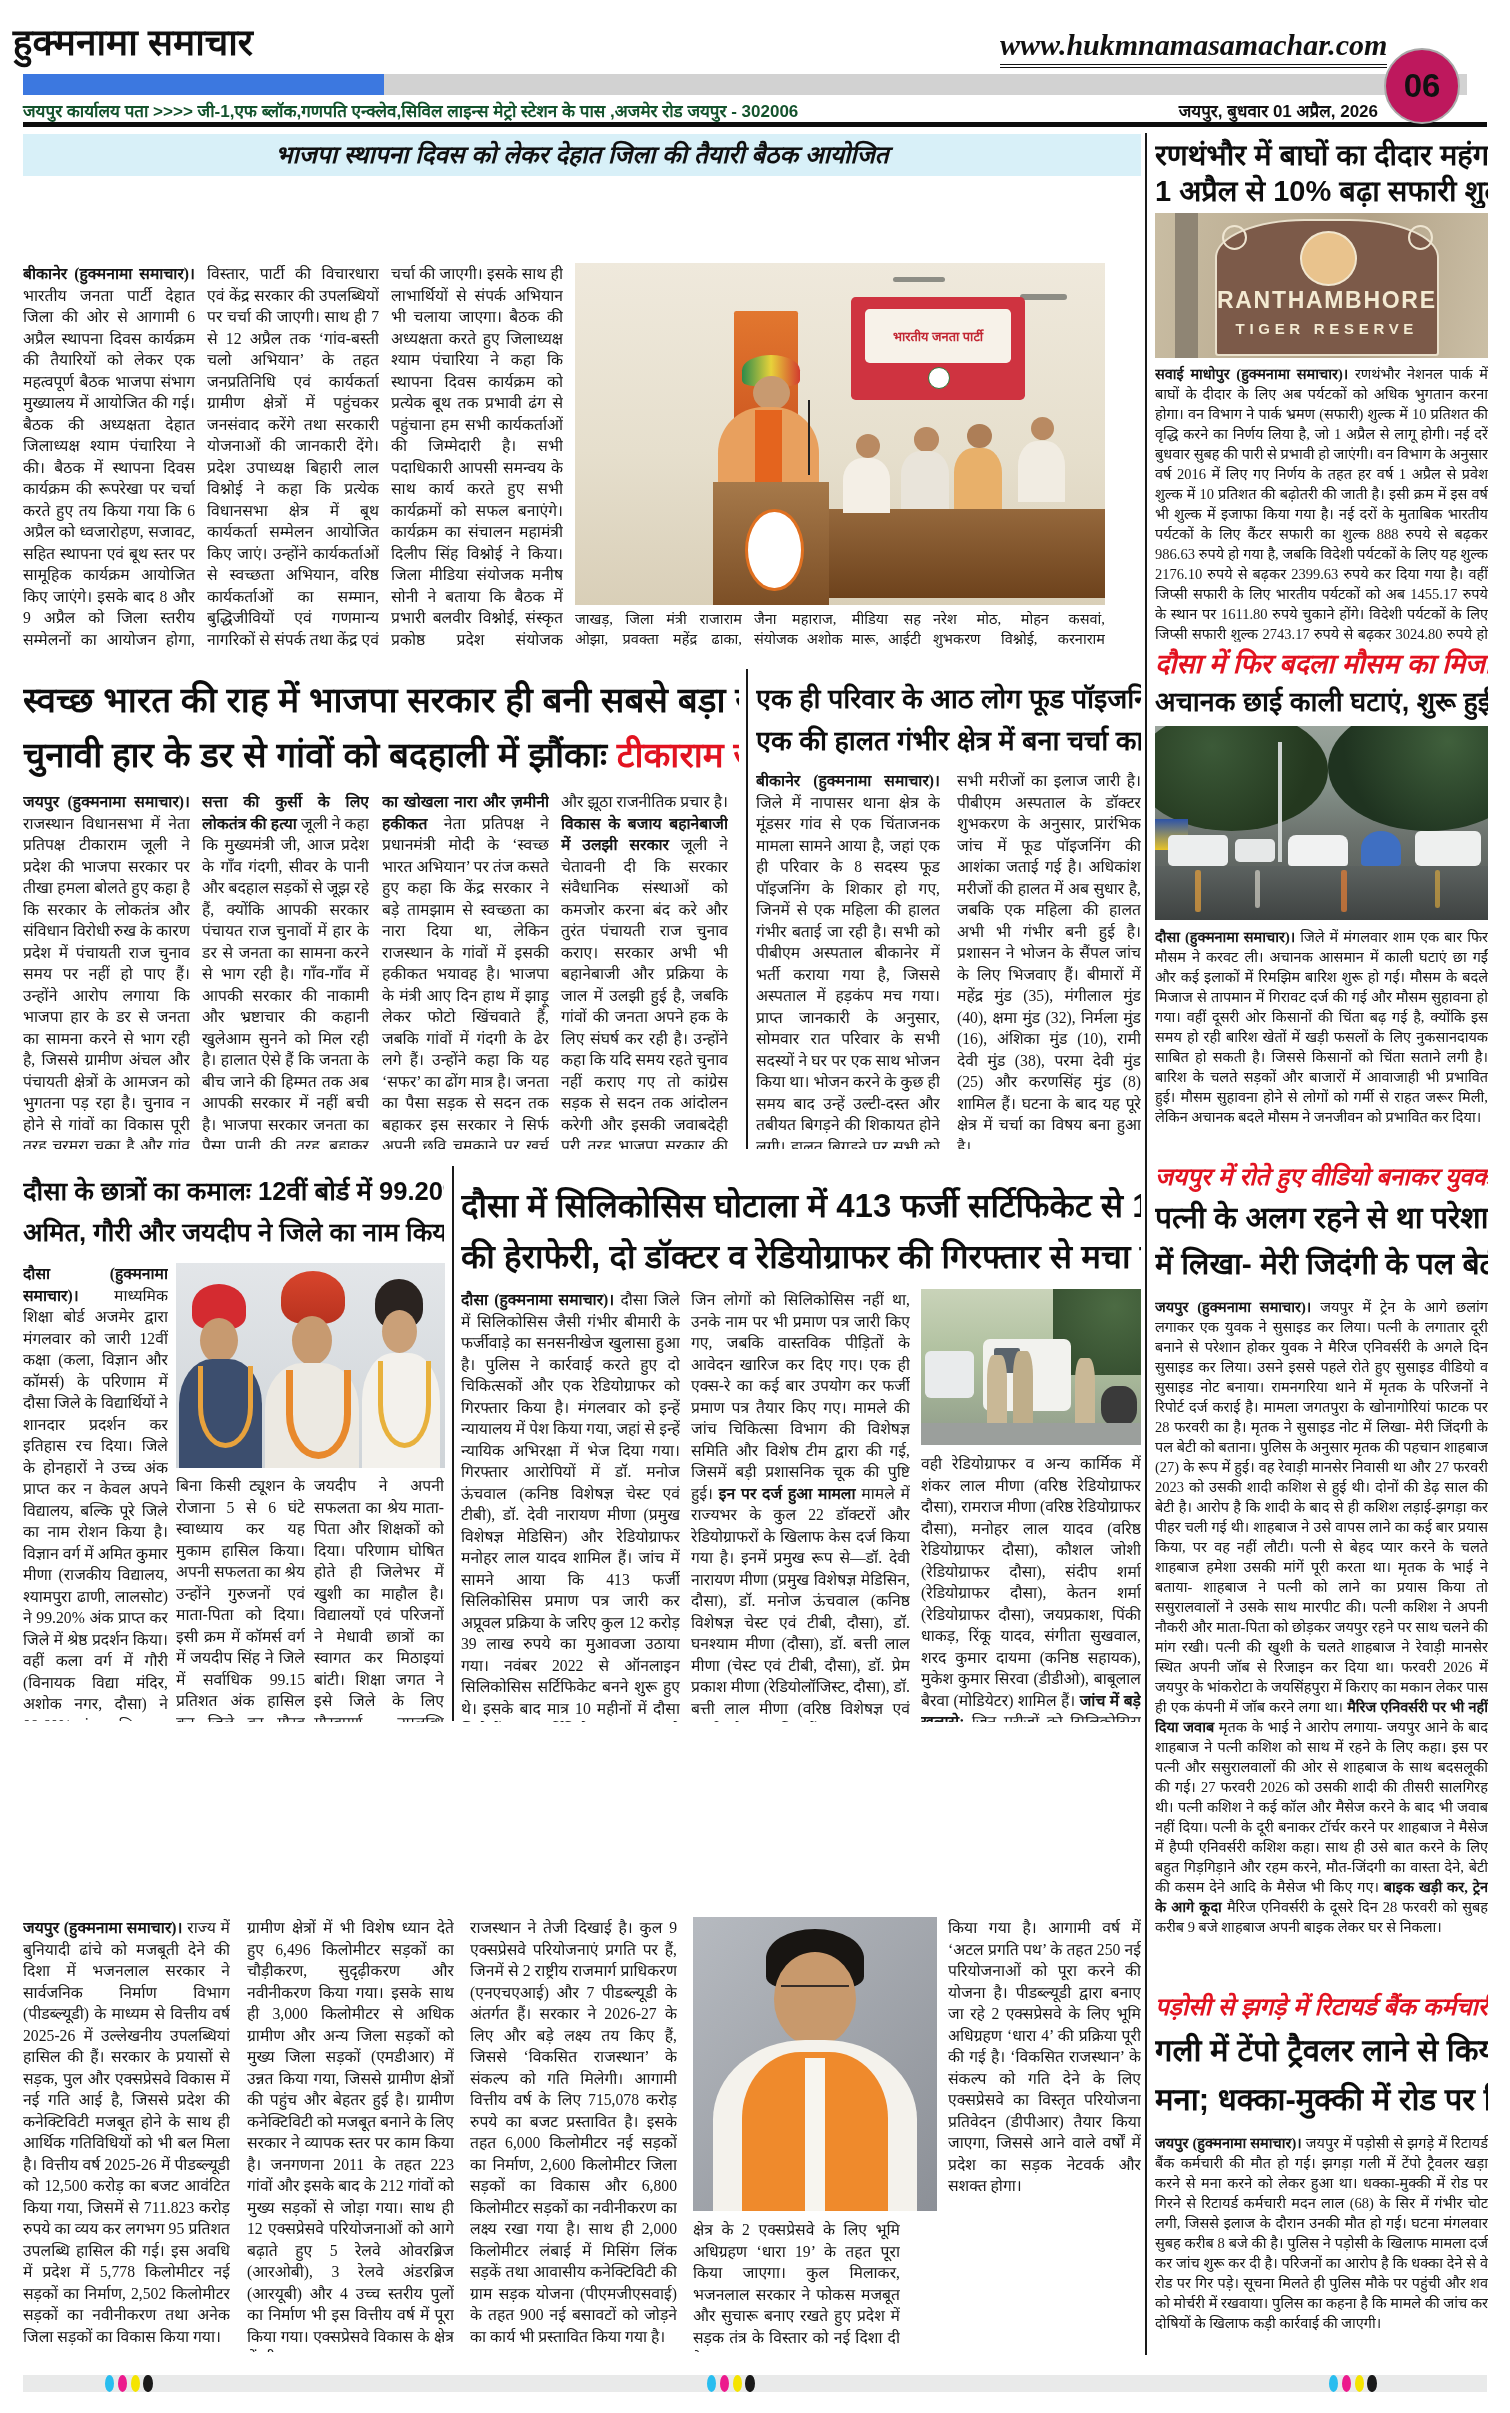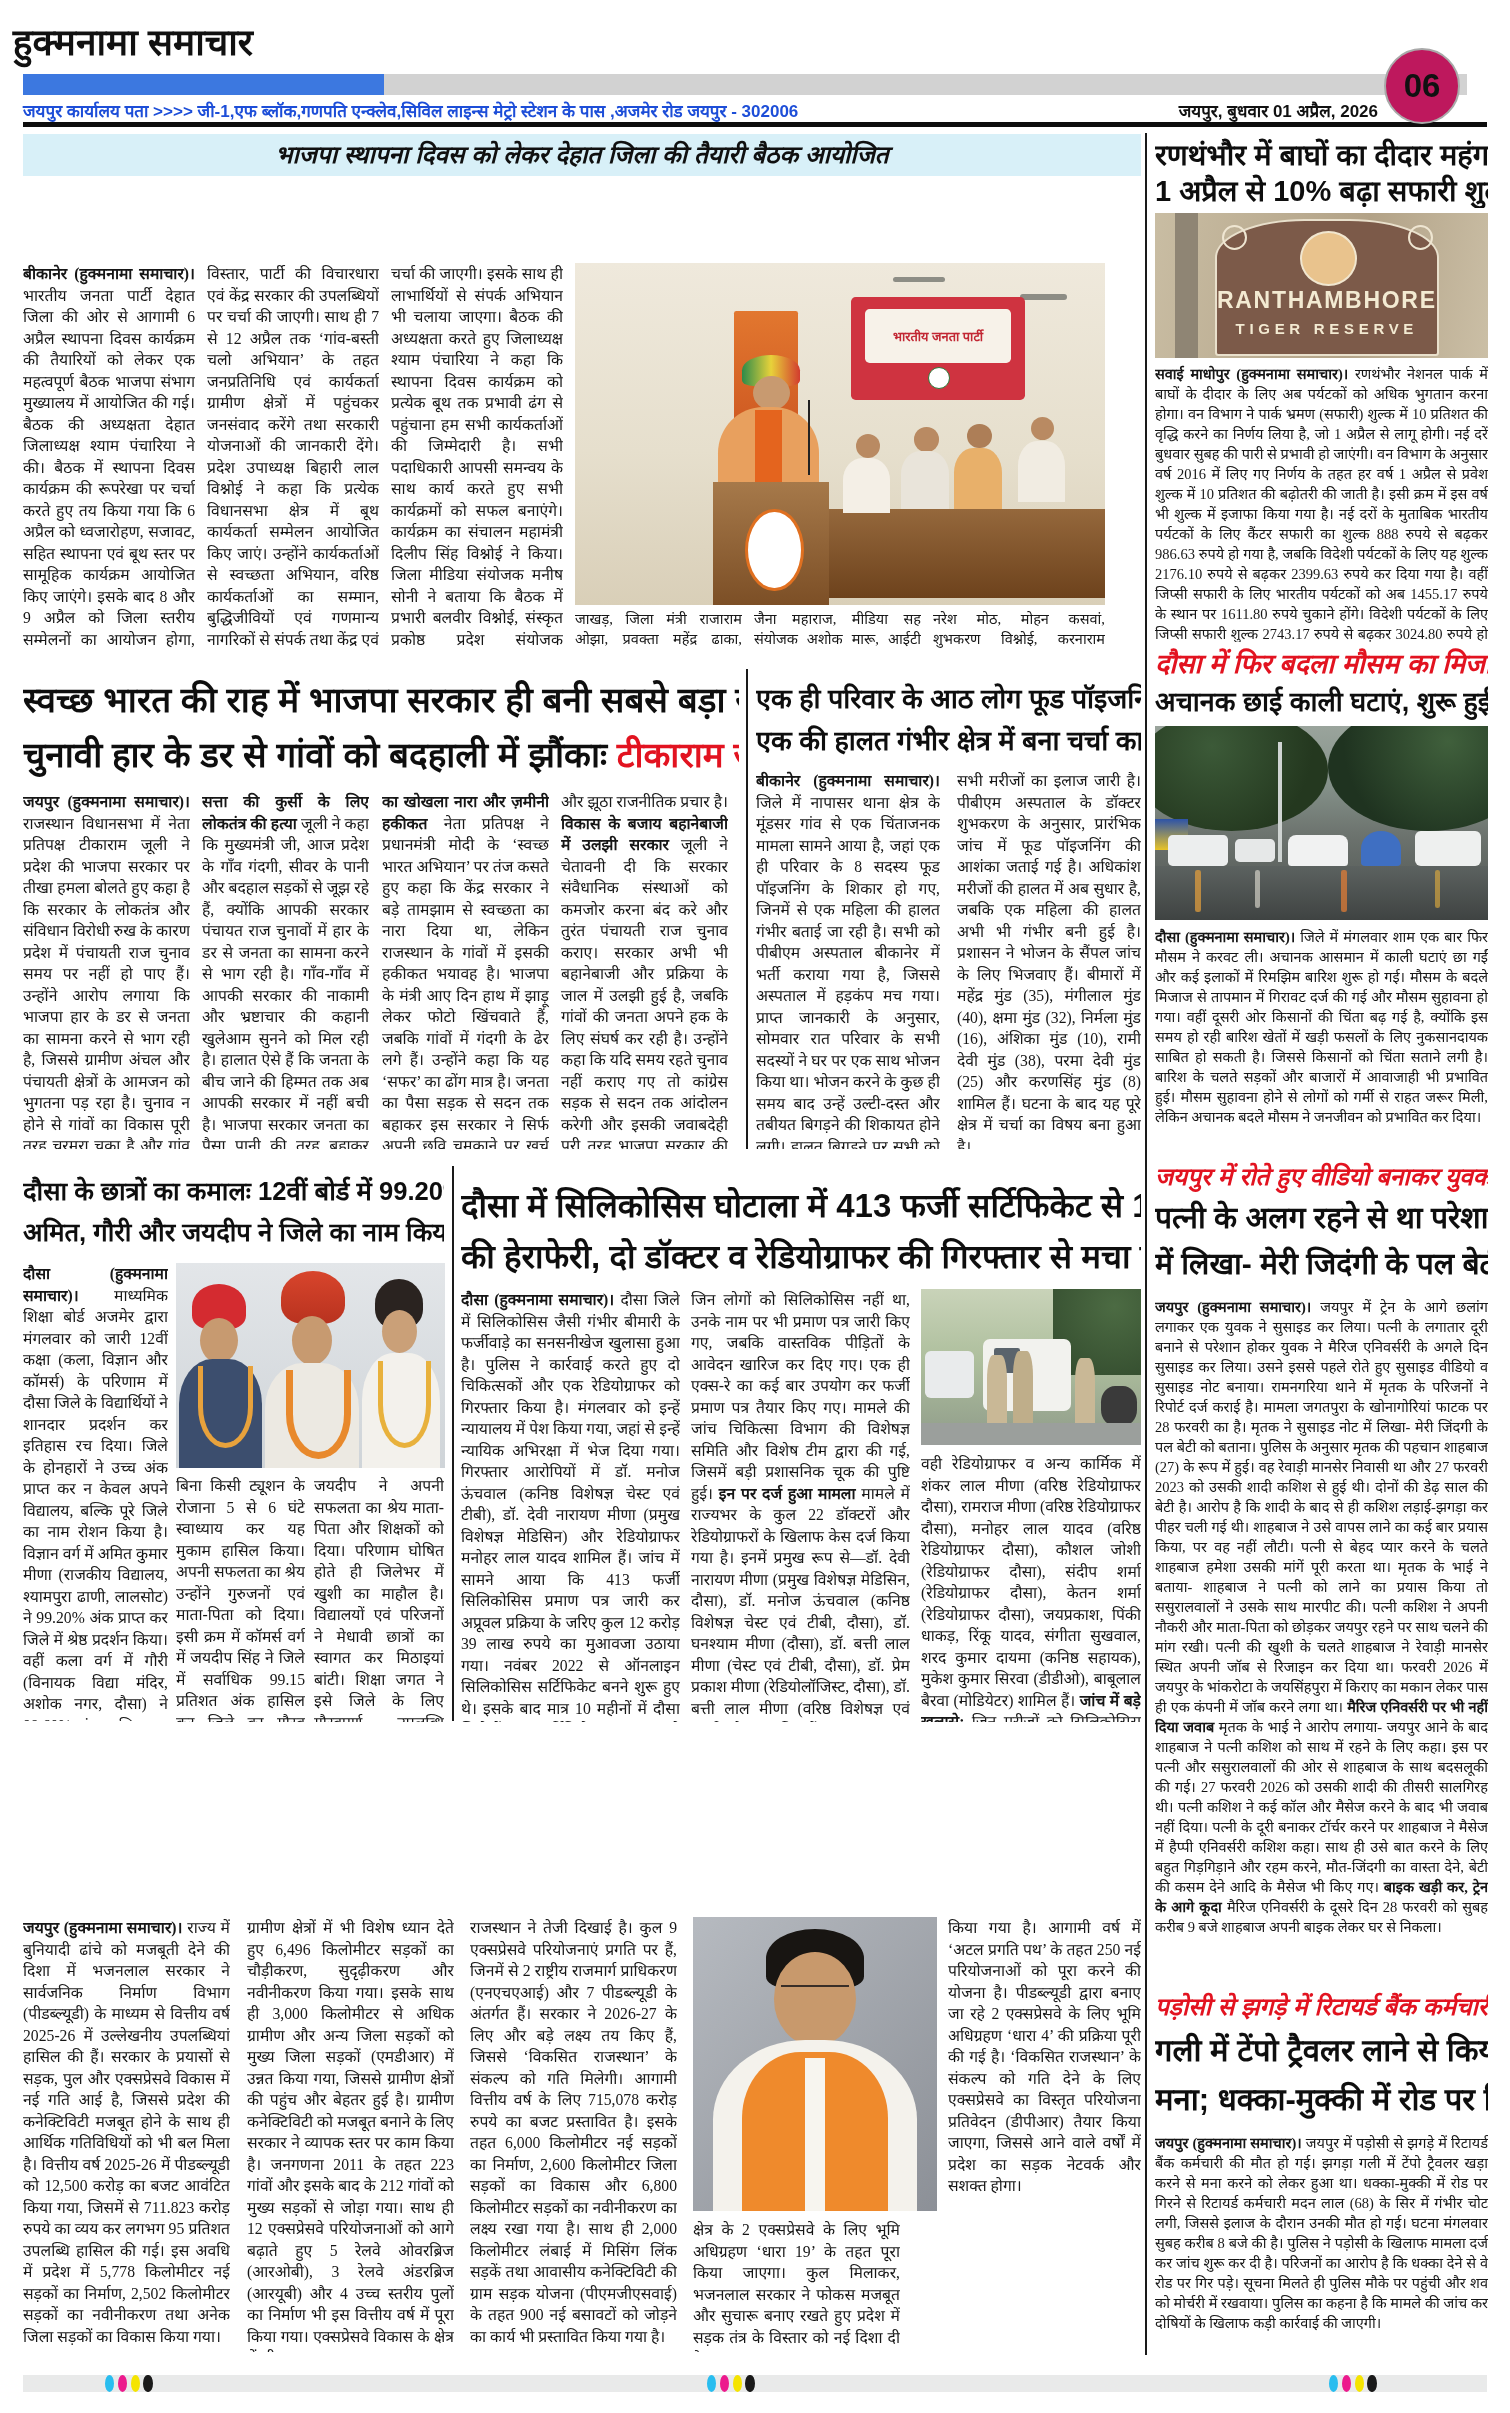--- a/index.html
+++ b/index.html
@@ -23,26 +23,27 @@
   
   .cmyk{position:absolute;display:flex;gap:3.5px;}
   .cmyk div{width:9.3px;height:17.4px;border-radius:50%;}
 </style>
 </head>
 <body>
 
 <div class="page">
 
   <div class="abs" style="left:12.8px;top:15px;font-family:'Liberation Sans',sans-serif;font-weight:800;font-size:37px;color:#111;">हुक्मनामा समाचार</div>
+  <div class="abs" style="left:1000px;top:28px;font-family:'Liberation Serif',serif;font-style:italic;font-weight:bold;font-size:30px;color:#111;border-bottom:4.1px double #111;padding-bottom:2.3px;">www.hukmnamasamachar.com</div>
   <div class="abs circ" style="left:1384px;top:48px;width:72px;height:72px;border:2.3px solid #a9a9a9;background:#be185d;z-index:3;display:flex;align-items:center;justify-content:center;">
     <span style="font-family:'Liberation Sans',sans-serif;font-weight:800;font-size:33px;color:#111;">06</span>
   </div>
   <div class="abs" style="left:23px;top:74px;width:361px;height:21px;background:#3c78e0;"></div>
   <div class="abs" style="left:384px;top:74px;width:1083px;height:21px;background:#d2d2d2;"></div>
-  <div class="abs" style="left:23px;top:99px;font-family:'Liberation Sans',sans-serif;font-weight:700;font-size:17px;color:#1d4ed8;">जयपुर कार्यालय पता &gt;&gt;&gt;&gt; जी-1,एफ ब्लॉक,गणपति एन्क्लेव,सिविल लाइन्स मेट्रो स्टेशन के पास ,अजमेर रोड जयपुर - 302006</div>
+  <div class="abs" style="left:23px;top:99px;font-family:'Liberation Sans',sans-serif;font-weight:700;font-size:17px;color:#14532d;">जयपुर कार्यालय पता &gt;&gt;&gt;&gt; जी-1,एफ ब्लॉक,गणपति एन्क्लेव,सिविल लाइन्स मेट्रो स्टेशन के पास ,अजमेर रोड जयपुर - 302006</div>
   <div class="abs" style="left:1157px;top:99px;width:221px;text-align:right;font-family:'Liberation Sans',sans-serif;font-weight:700;font-size:17px;color:#111;">जयपुर, बुधवार 01 अप्रैल, 2026</div>
   <div class="rule" style="left:23px;top:122px;width:1464px;height:4.7px;"></div>
 
   <div class="vline" style="left:1145px;top:133px;height:2222px;"></div>
 
   <div class="abs kick" style="left:23px;top:134px;width:1118px;height:42px;background:#d8f0f8;font-family:'Liberation Sans',sans-serif;font-weight:800;font-size:24.4px;line-height:42px;text-align:center;color:#101010;overflow:hidden;white-space:nowrap;">भाजपा स्थापना दिवस को लेकर देहात जिला की तैयारी बैठक आयोजित</div>
   <div class="bd" style="left:23px;top:263px;width:172px;height:386px;">
     <b>बीकानेर (हुक्मनामा समाचार)। </b><span>भारतीय जनता पार्टी देहात जिला की ओर से आगामी 6 अप्रैल स्थापना दिवस कार्यक्रम की तैयारियों को लेकर एक महत्वपूर्ण बैठक भाजपा संभाग मुख्यालय में आयोजित की गई। बैठक की अध्यक्षता देहात जिलाध्यक्ष श्याम पंचारिया ने की। बैठक में स्थापना दिवस कार्यक्रम की रूपरेखा पर चर्चा करते हुए तय किया गया कि 6 अप्रैल को ध्वजारोहण, सजावट, सहित स्थापना एवं बूथ स्तर पर सामूहिक कार्यक्रम आयोजित किए जाएंगे। इसके बाद 8 और 9 अप्रैल को जिला स्तरीय सम्मेलनों का आयोजन होगा, जिनमें संगठन</span>
   </div>
   <div class="bd" style="left:207px;top:263px;width:172px;height:386px;">विस्तार, पार्टी की विचारधारा एवं केंद्र सरकार की उपलब्धियों पर चर्चा की जाएगी। साथ ही 7 से 12 अप्रैल तक ‘गांव-बस्ती चलो अभियान’ के तहत जनप्रतिनिधि एवं कार्यकर्ता ग्रामीण क्षेत्रों में पहुंचकर जनसंवाद करेंगे तथा सरकारी योजनाओं की जानकारी देंगे। प्रदेश उपाध्यक्ष बिहारी लाल विश्नोई ने कहा कि प्रत्येक विधानसभा क्षेत्र में बूथ कार्यकर्ता सम्मेलन आयोजित किए जाएं। उन्होंने कार्यकर्ताओं से स्वच्छता अभियान, वरिष्ठ कार्यकर्ताओं का सम्मान, बुद्धिजीवियों एवं गणमान्य नागरिकों से संपर्क तथा केंद्र एवं राज्य सरकार की योजनाओं पर</div>

